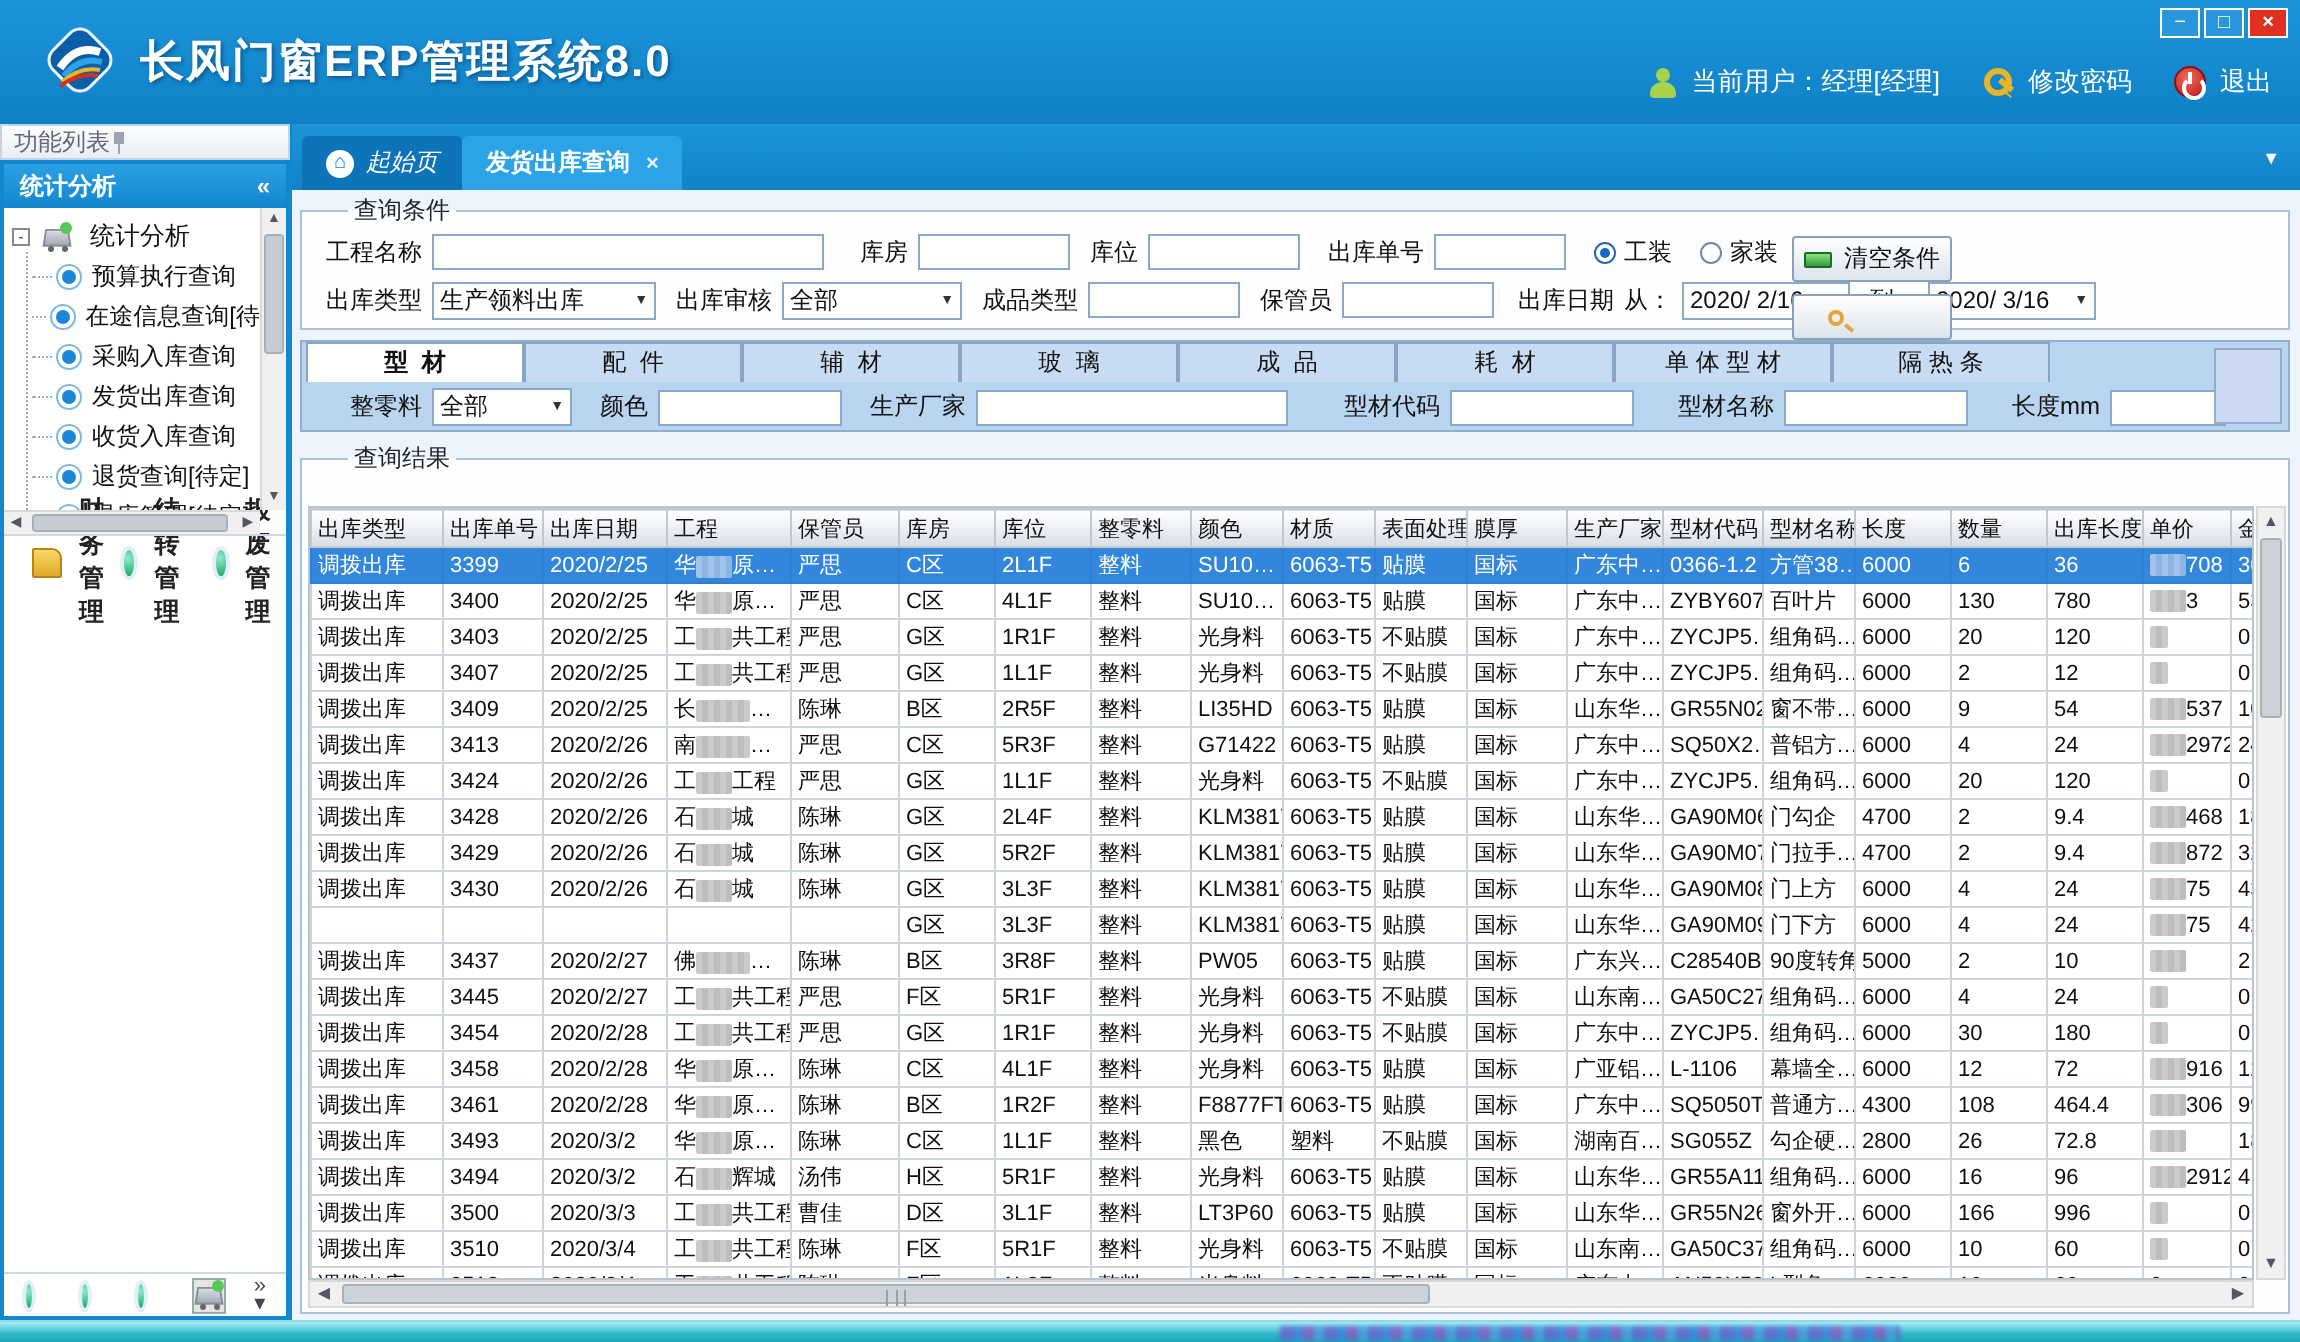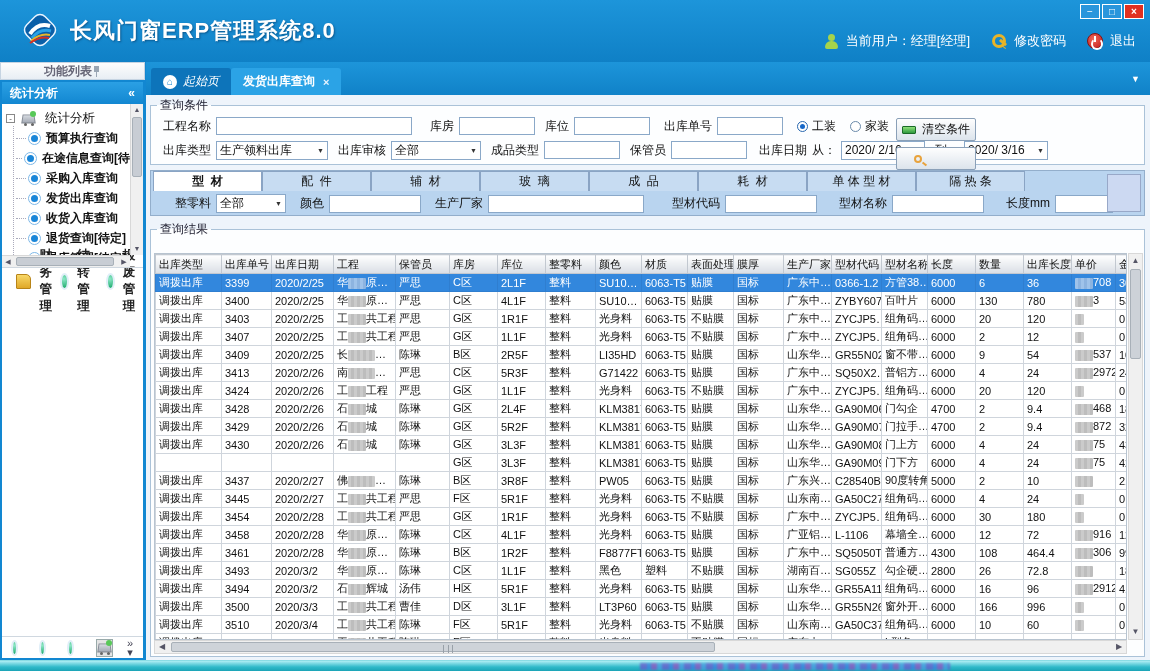--- a/index.html
+++ b/index.html
@@ -19,32 +19,32 @@
 .ic-person::after{content:"";position:absolute;left:1px;top:7px;width:13px;height:8px;border-radius:6px 6px 2px 2px;background:#a6d34b;}
 .ic-key{width:16px;height:16px;position:relative;display:inline-block;margin-left:14px;}
 .ic-key::before{content:"";position:absolute;left:1px;top:1px;width:8px;height:8px;border:3px solid #e8b428;border-radius:50%;}
 .ic-key::after{content:"";position:absolute;left:8px;top:8px;width:8px;height:3px;background:#e8b428;transform:rotate(40deg);box-shadow:3px 3px 0 -1px #e8b428;}
 .ic-power{width:16px;height:16px;border-radius:50%;background:radial-gradient(circle at 40% 35%,#f06858,#c01818);border:1px solid #8a1010;position:relative;display:inline-block;margin-left:14px;}
 .ic-power::before{content:"";position:absolute;left:6px;top:2px;width:2px;height:6px;background:#fff;}
 .ic-power::after{content:"";position:absolute;left:3px;top:4px;width:8px;height:8px;border:2px solid #fff;border-top-color:transparent;border-radius:50%;}
 
 
 .sidebar{position:absolute;left:0;top:62px;width:145px;bottom:11px;display:flex;flex-direction:column;background:#fff;}
-.func-strip{height:18px;background:linear-gradient(#fdfdfd,#e8eef4);border:1px solid #c6d4e2;display:flex;align-items:center;justify-content:center;padding:0 6px;color:#667;font-weight:bold;}
+.func-strip{height:18px;background:linear-gradient(#fdfdfd,#e8eef4);border:1px solid #c6d4e2;display:flex;align-items:center;justify-content:flex-start;padding:0 6px;color:#667;}
 .pin-ic{width:9px;height:11px;position:relative;}
 .pin-ic::before{content:"";position:absolute;left:2px;top:0;width:5px;height:6px;background:#9aa6b4;}
 .pin-ic::after{content:"";position:absolute;left:4px;top:6px;width:1px;height:5px;background:#9aa6b4;}
 .side-panel{flex:1;border:2px solid #1287d1;display:flex;flex-direction:column;overflow:hidden;background:#fff;}
 .sec-header{height:22px;background:linear-gradient(#2ba0e4,#1287d1);color:#fff;display:flex;align-items:center;justify-content:space-between;padding:0 8px;font-weight:bold;}
 .tree-wrap{position:relative;height:164px;border-bottom:1px solid #d0d8e0;overflow:hidden;}
 .tree-view{position:absolute;left:0;top:0;right:13px;bottom:12px;overflow:hidden;padding-top:4px;}
 .tree-vline{position:absolute;left:11px;top:22px;bottom:0;border-left:1px dotted #aab;}
 .tr-row{height:20px;display:flex;align-items:center;white-space:nowrap;}
 .tr-row.root{padding-left:4px;font-size:12.5px;}
-.tr-row.child{padding-left:26px;font-weight:bold;}
+.tr-row.child{padding-left:26px;}
 .tr-row.child::before{content:"";width:10px;margin-left:-12px;margin-right:2px;border-top:1px dotted #aab;}
 .expander{width:9px;height:9px;border:1px solid #888;background:#fff;font-size:8px;line-height:7px;text-align:center;color:#444;margin-right:4px;}
 .cart-root{margin:0 4px 0 2px;}
 .dot-ic{width:13px;height:13px;border:1px solid #7db8e8;border-radius:50%;background:#fff;display:inline-flex;align-items:center;justify-content:center;margin-right:5px;flex:none;}
 .dot-inner{width:7px;height:7px;border-radius:50%;background:#1a86d8;}
 .tree-vscroll{position:absolute;right:0;top:0;bottom:12px;width:13px;background:#f0f0f0;border-left:1px solid #d8d8d8;}
 .tree-vscroll .arr{height:12px;font-size:7px;text-align:center;color:#556;line-height:12px;}
 .tree-vscroll .thumb{position:absolute;left:1px;right:1px;top:13px;height:60px;background:#c8cdd4;border:1px solid #a8b0b8;border-radius:2px;}
 .tree-vscroll .arr.down{position:absolute;bottom:0;left:0;right:0;}
 .tree-hscroll{position:absolute;left:0;right:13px;bottom:0;height:12px;background:#f0f0f0;border-top:1px solid #d8d8d8;}
@@ -79,21 +79,21 @@
 .tab{height:27px;display:flex;align-items:center;gap:6px;color:#fff;padding:0 12px;border-radius:3px 3px 0 0;}
 .tab.home{background:#0d74ba;font-style:italic;}
 .ic-home{width:14px;height:14px;background:#fff;border-radius:50%;color:#1287d1;font-size:10px;line-height:14px;text-align:center;}
 .ic-home::before{content:"⌂";}
 .tab.active{background:#2ba3e6;font-weight:bold;}
 .tab-close{font-size:11px;color:#e8f4ff;margin-left:2px;}
 .tab-caret{margin-left:auto;margin-right:10px;align-self:center;color:#fff;font-size:9px;}
 
 .content{position:absolute;left:0;top:33px;right:0;bottom:0;background:#eef4fb;}
 fieldset{border:1px solid #aac2d8;background:#fdfeff;margin:0;}
-legend{font-size:12px;color:#223;padding:0 3px;margin-left:6px;}
+legend{font-size:12px;color:#223;padding:0 3px;margin-left:23px;}
 
 .query-box{position:absolute;left:4px;right:5px;top:2px;height:68px;}
 .qrow{display:flex;align-items:center;height:24px;padding-left:12px;white-space:nowrap;}
 .qrow .lab{margin-right:5px;}
 .tin{height:18px;border:1px solid #8aa8c8;background:#fff;display:inline-block;}
 .sel-box{height:19px;border:1px solid #8aa8c8;background:#fff;display:inline-flex;align-items:center;padding:0 3px;position:relative;white-space:pre;}
 .sel-box::after{content:"▼";font-size:7px;color:#333;margin-left:auto;padding-left:5px;}
 .radio{display:inline-flex;align-items:center;gap:4px;margin-left:14px;}
 .rad{width:11px;height:11px;border:1px solid #6a8aaa;border-radius:50%;background:#fff;position:relative;}
 .rad.on{border-color:#2868b0;}

